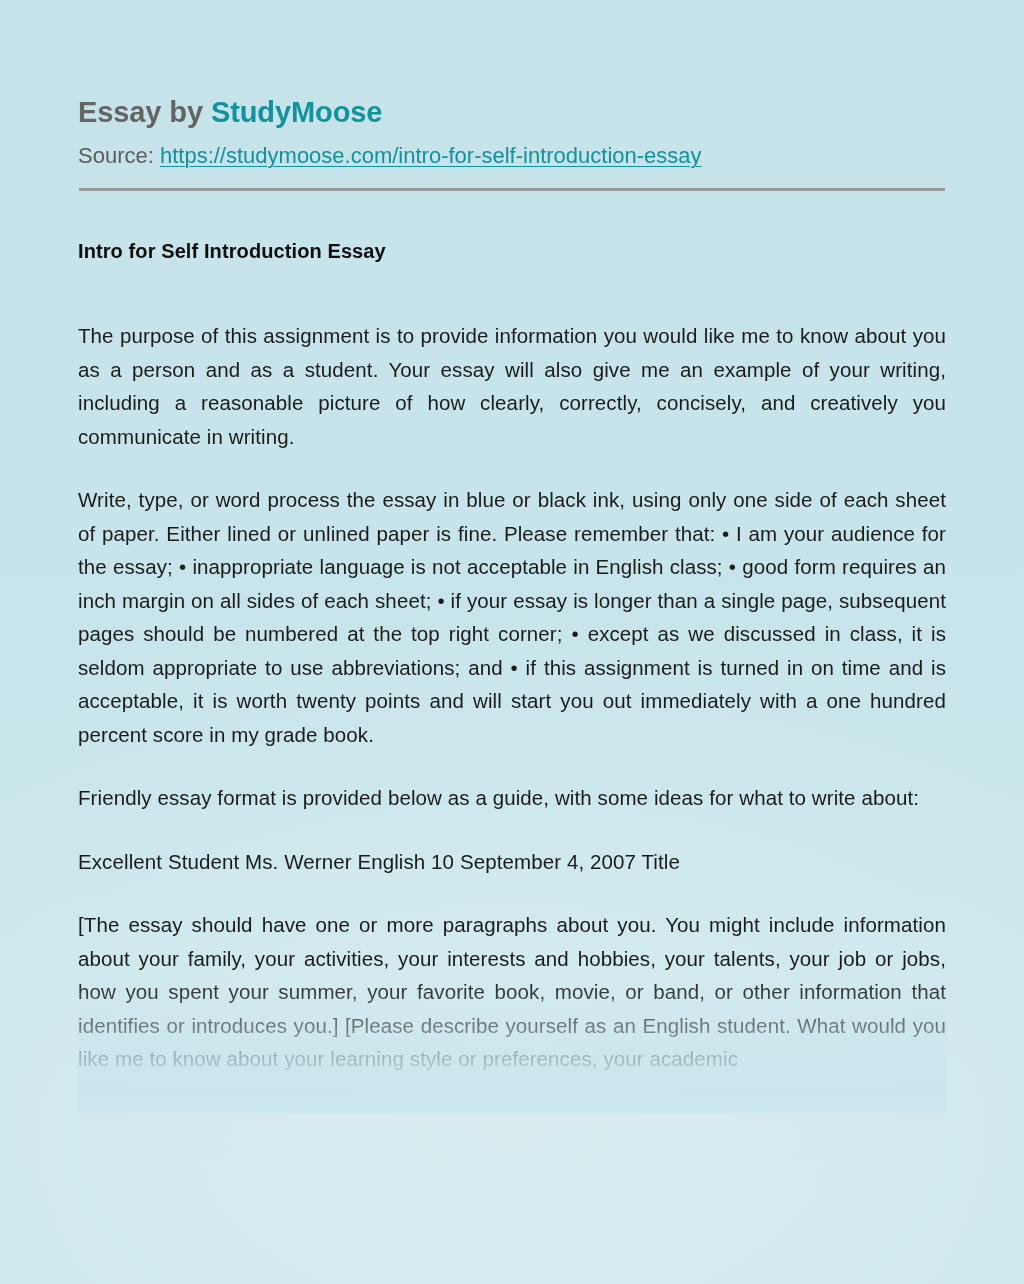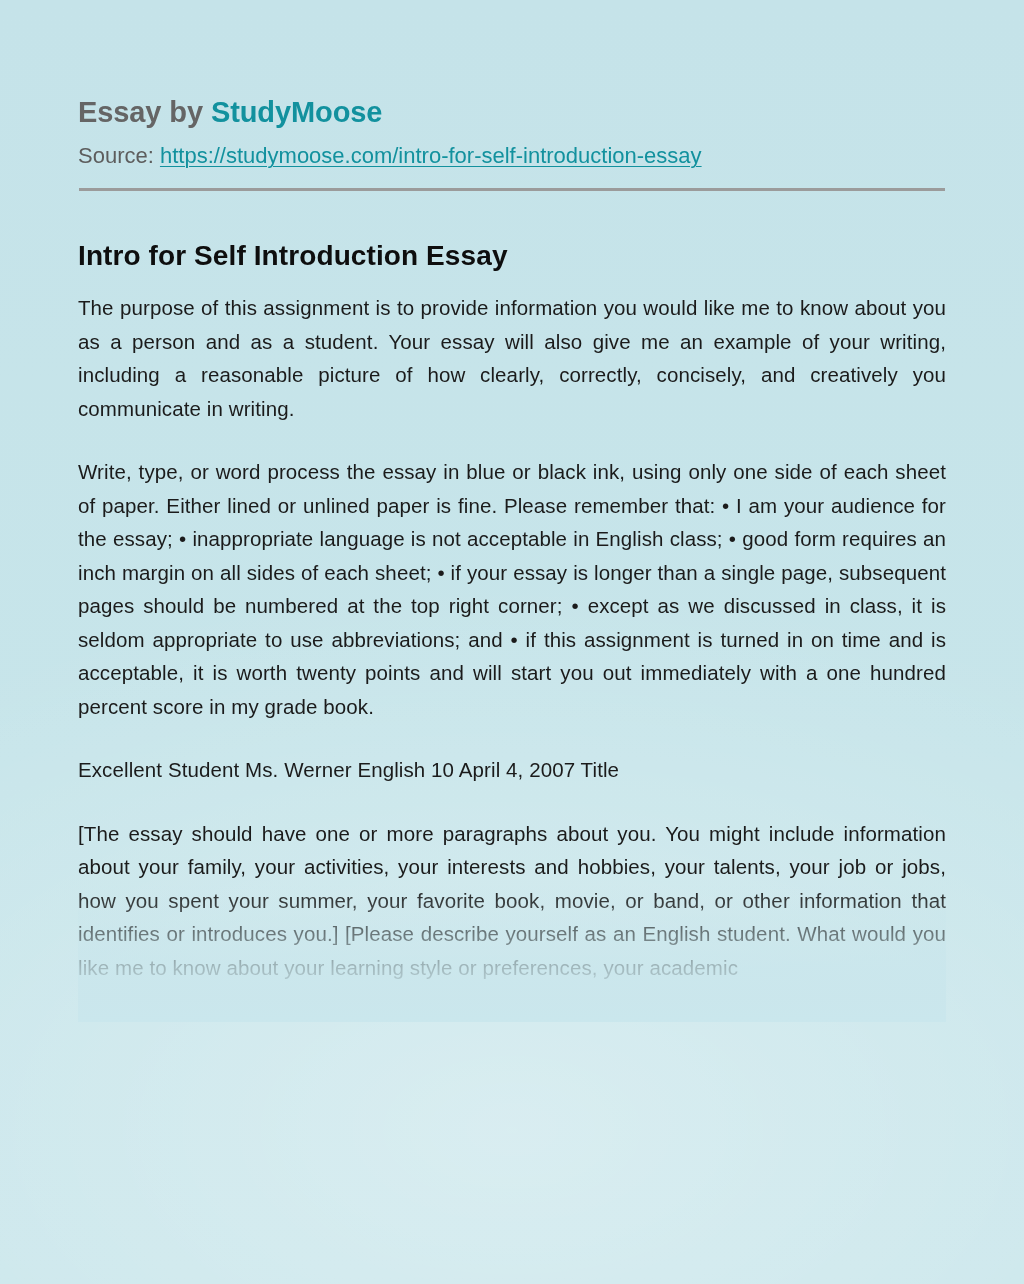--- a/index.html
+++ b/index.html
@@ -66,39 +66,39 @@
     margin-top: 16px;
     width: 866px;
     height: 3px;
     background: #9b9b9b;
     border: 0;
   }
 
   
   .article-title {
     margin-top: 48px;
-    font-size: 28px;
+    font-size: 20px;
     font-weight: bold;
     color: #0e0e0e;
     letter-spacing: 0.1px;
     line-height: 1.2;
   }
 
   .para {
     margin-top: 30px;
     font-size: 20.5px;
     line-height: 33.5px;
     color: #1b1b1b;
     text-align: justify;
     text-justify: inter-word;
     letter-spacing: 0.1px;
   }
   .para:first-of-type { margin-top: 0; }
 
-  .body-block { margin-top: 16px; }
+  .body-block { margin-top: 56px; }
 
   
   .fade-wrap {
     position: relative;
     margin-top: 30px;
     height: 205px;
     overflow: hidden;
   }
   .fade-wrap .para {
     margin-top: 0;
@@ -130,21 +130,22 @@
 
     <div class="source-line"><span>Source: </span><a class="source-url" href="#">https://studymoose.com/intro-for-self-introduction-essay</a></div>
 
     <hr class="divider">
 
     <h1 class="article-title">Intro for Self Introduction Essay</h1>
 
     <div class="body-block">
       <p class="para">The purpose of this assignment is to provide information you would like me to know about you as a person and as a student. Your essay will also give me an example of your writing, including a reasonable picture of how clearly, correctly, concisely, and creatively you communicate in writing.</p>
       <p class="para">Write, type, or word process the essay in blue or black ink, using only one side of each sheet of paper. Either lined or unlined paper is fine. Please remember that: • I am your audience for the essay; • inappropriate language is not acceptable in English class; • good form requires an inch margin on all sides of each sheet; • if your essay is longer than a single page, subsequent pages should be numbered at the top right corner; • except as we discussed in class, it is seldom appropriate to use abbreviations; and • if this assignment is turned in on time and is acceptable, it is worth twenty points and will start you out immediately with a one hundred percent score in my grade book.</p>
-      <p class="para">Excellent Student Ms. Werner English 10 April 4, 2007 Title</p>
+      <p class="para">Friendly essay format is provided below as a guide, with some ideas for what to write about:</p>
+      <p class="para">Excellent Student Ms. Werner English 10 September 4, 2007 Title</p>
 
       <div class="fade-wrap">
         <p class="para">[The essay should have one or more paragraphs about you. You might include information about your family, your activities, your interests and hobbies, your talents, your job or jobs, how you spent your summer, your favorite book, movie, or band, or other information that identifies or introduces you.] [Please describe yourself as an English student. What would you like me to know about your learning style or preferences, your academic</p>
         <div class="fade-mask"></div>
       </div>
     </div>
 
   </div>
 </div>
 

